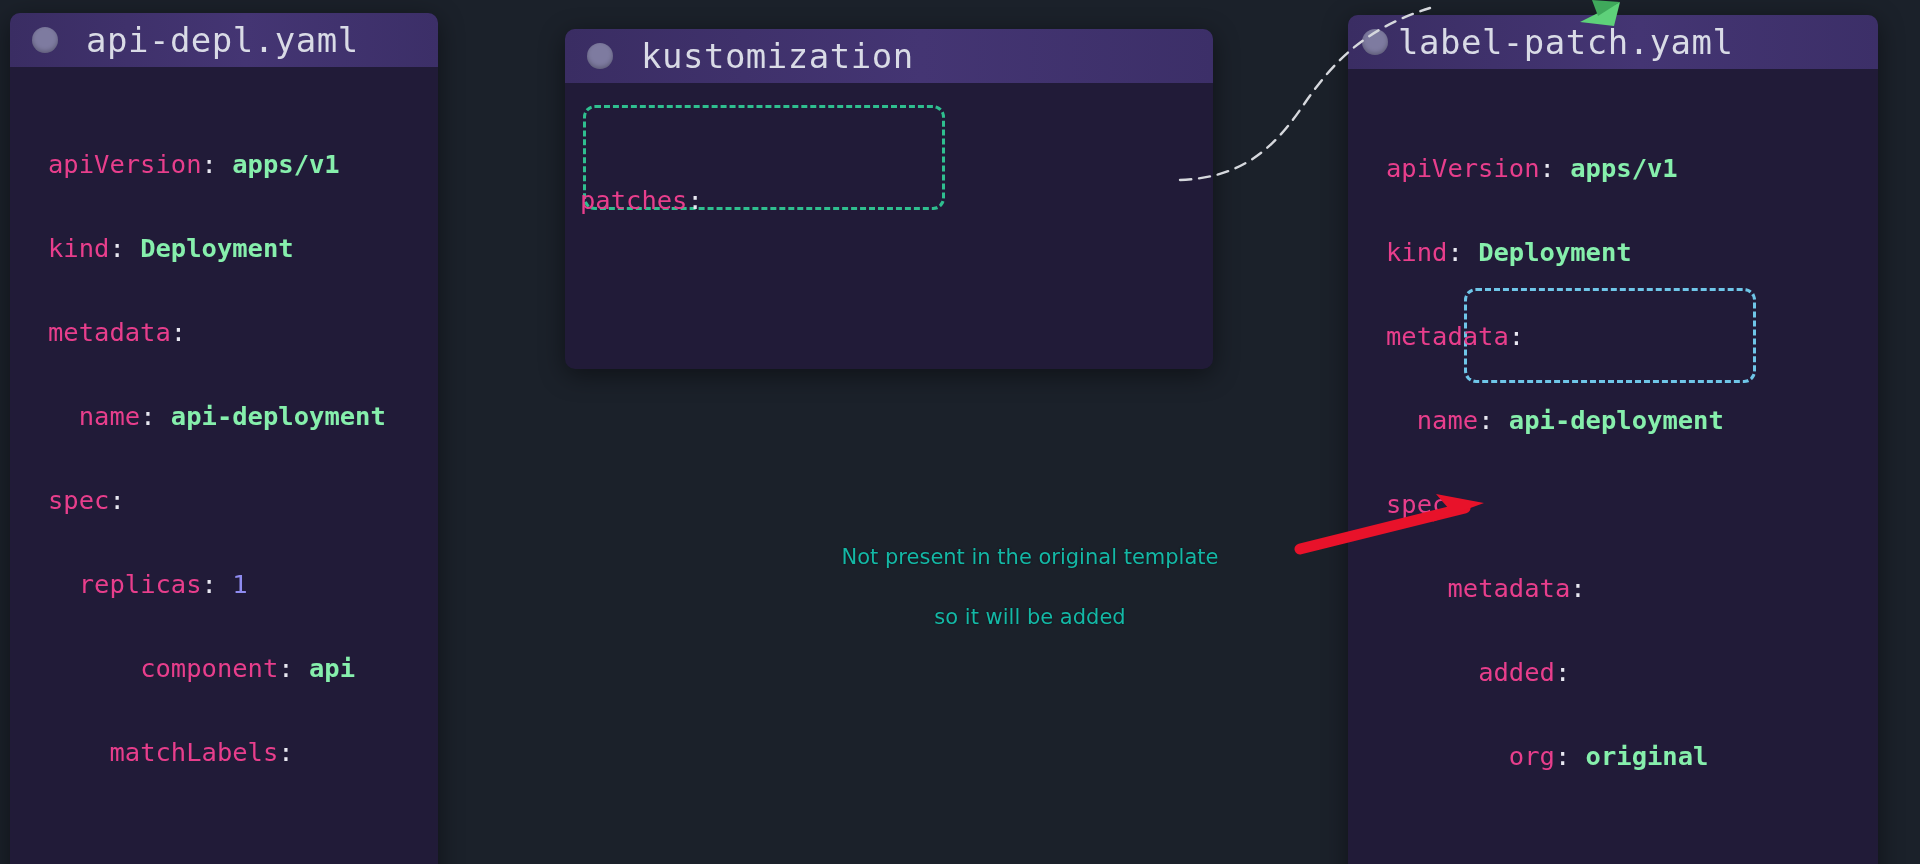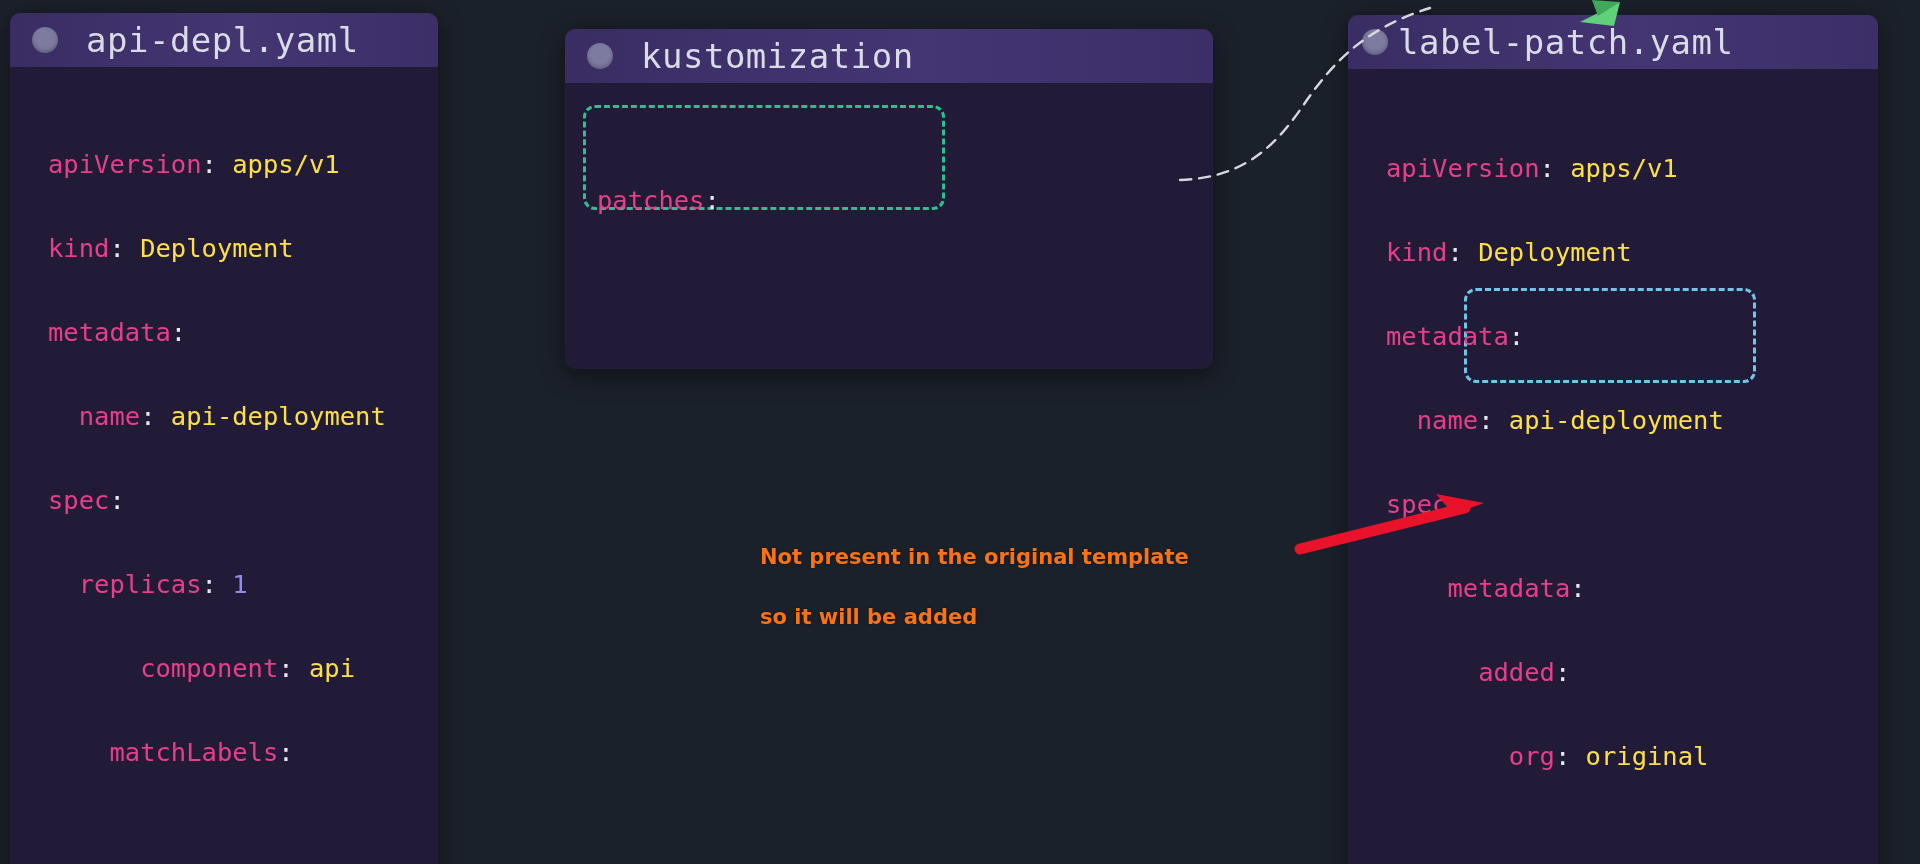--- a/index.html
+++ b/index.html
@@ -46,43 +46,43 @@
   }
 
   
   .code{
     font-family:"DejaVu Sans Mono", monospace;
     font-size:25.5px;
     line-height:42px;
     white-space:pre;
   }
   .k{color:#e83e8c;}
-  .v{color:#fde047;}
+  .v{color:#86efac;font-weight:bold;}
   .num{color:#8f8cf0;}
   .p{color:#e9e9f2;}
   .dash{color:#d9d9e4;}
 
   
   .hl{
     position:absolute;
     border-radius:12px;
     box-sizing:border-box;
   }
   .hl-green{border:3px dashed #2fbf8f;}
   .hl-cyan{border:3px dashed #6fc6e8;}
 
   
   .annot{
     position:absolute;
-    color:#f97316;
+    color:#14b8a6;
     font-family:"DejaVu Sans", sans-serif;
-    font-weight:bold;
+    font-weight:normal;
     font-size:21px;
     line-height:30px;
-    text-align:left;
+    text-align:center;
     white-space:pre-line;
     text-shadow:0 0 2px rgba(0,0,0,.6);
   }
   svg.overlay{position:absolute;left:0;top:0;width:1920px;height:864px;pointer-events:none;}
 </style>
 </head>
 <body>
 
 <div class="stage">
 
@@ -113,21 +113,21 @@
     </div>
   </div>
 
   <div class="card" style="left:565px;top:13px;width:648px;height:340px;margin-top:16px;">
     <div class="card-head">
       <span class="dot"></span>
       <span class="card-title">kustomization</span>
     </div>
     <div class="card-body">
       <div class="hl hl-green" style="left:18px;top:22px;width:362px;height:105px;"></div>
-      <div class="code" style="padding-left:32px;padding-top:28px;position:relative;">
+      <div class="code" style="padding-left:15px;padding-top:28px;position:relative;">
 <div><span class="k">patches</span><span class="p">:</span></div>
       </div>
     </div>
   </div>
 
   <div class="card" style="left:1348px;top:15px;width:530px;height:880px;">
     <div class="card-head" style="padding-left:14px;">
       <span class="dot"></span>
       <span class="card-title" style="margin-left:10px;">label-patch.yaml</span>
     </div>

